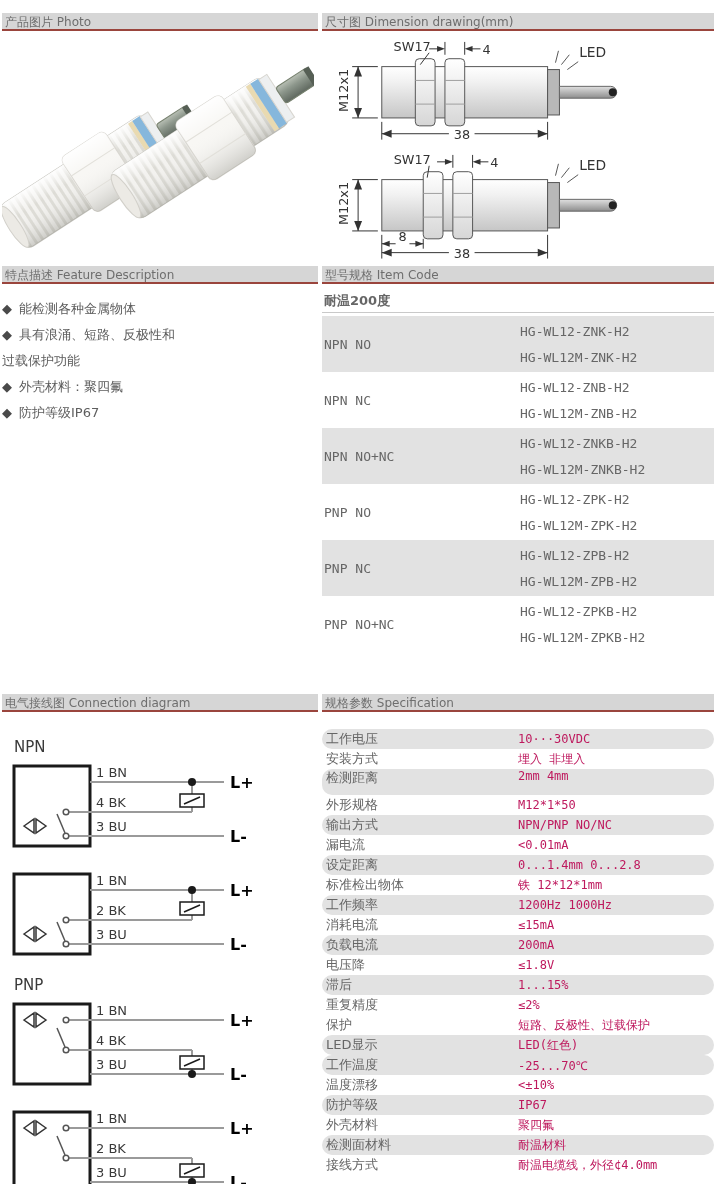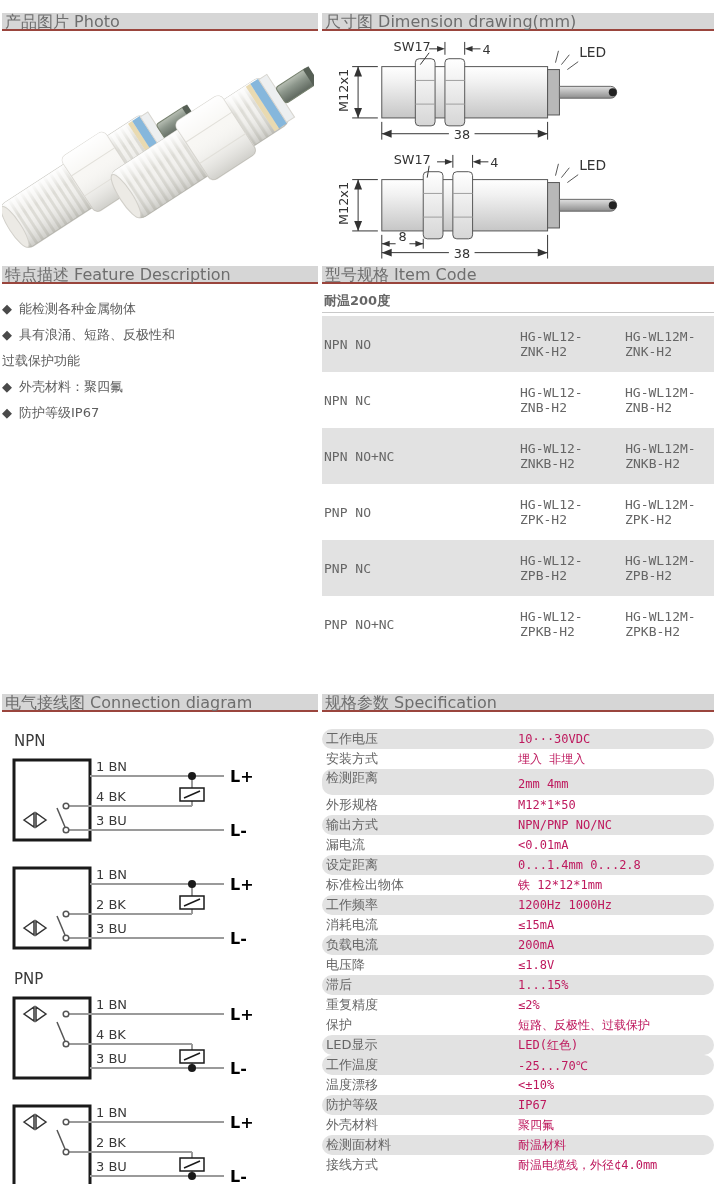--- a/index.html
+++ b/index.html
@@ -2,50 +2,50 @@
 <html><head>
 <meta charset="utf-8">
 <style>
   html,body{margin:0;padding:0;background:#fff;}
   body{width:728px;height:1184px;font-family:"DejaVu Sans",sans-serif;color:#6a6a6a;overflow:hidden;}
   .page{padding:13px 14px 0 2px;box-sizing:border-box;}
   .band{display:flex;gap:4px;}
   .col-l{width:316px;flex:none;box-sizing:border-box;}
   .col-r{width:392px;flex:none;box-sizing:border-box;}
   .sec-header{background:#d6d6d6;border-bottom:2px solid #9a453d;height:18px;line-height:18px;
-    font-size:16px;color:#6e6e6e;padding-left:3px;box-sizing:border-box;white-space:nowrap;}
+    font-size:12px;color:#6e6e6e;padding-left:3px;box-sizing:border-box;white-space:nowrap;}
   .content1{height:235px;}
   .content2{height:410px;}
   .content3{height:466px;}
 
   
   .feature-list{margin-top:12px;}
   .feature-line{display:flex;gap:7px;font-size:13px;line-height:26px;color:#5d5d5d;}
   .feature-line .bullet{font-size:13px;color:#4a4a4a;}
 
   
   .item-table{margin-top:5px;}
   .ic-note{height:23px;line-height:23px;font-size:13px;padding-left:2px;border-bottom:1px solid #c9c9c9;margin-bottom:3px;color:#666;font-weight:bold;}
   .ic-group{display:flex;align-items:center;min-height:56px;}
   .ic-group.shaded{background:#e2e2e2;}
   .ic-type{width:196px;flex:none;padding-left:2px;font-family:"DejaVu Sans Mono",monospace;font-size:13px;color:#666;}
-  .ic-codes{flex:1;display:flex;flex-direction:row;justify-content:center;gap:22px;padding:7px 0;}
+  .ic-codes{flex:1;display:flex;flex-direction:column;justify-content:center;gap:11px;padding:7px 0;}
   .ic-code{font-family:"DejaVu Sans Mono",monospace;font-size:13px;color:#666;}
 
   
   .spec-table{margin-top:17px;}
   .spec-row{display:flex;align-items:center;height:20px;font-size:13px;}
   .spec-row.tall{height:26px;align-items:flex-start;}
-  .spec-row.tall .spec-value{padding-top:8px;}
+  .spec-row.tall .spec-value{padding-top:0;}
   .spec-row.shaded{background:#e2e2e2;border-radius:10px;}
   .spec-label{width:196px;flex:none;padding-left:4px;box-sizing:border-box;color:#666;}
   .spec-value{flex:1;font-family:"DejaVu Sans Mono",monospace;font-size:12px;color:#be185d;}
 
   
-  .wiring-area{padding-top:20px;}
+  .wiring-area{padding-top:26px;}
   .wiring-label{font-size:15px;color:#3a3a3a;margin:0 0 2px 12px;height:20px;}
   .wiring-diagram{margin-bottom:12px;}
 
   .dim-stack{display:flex;flex-direction:column;gap:2px;padding-top:6px;}
   svg text{font-family:"DejaVu Sans",sans-serif;}
 </style>
 </head>
 <body>
 
 <div class="page">

